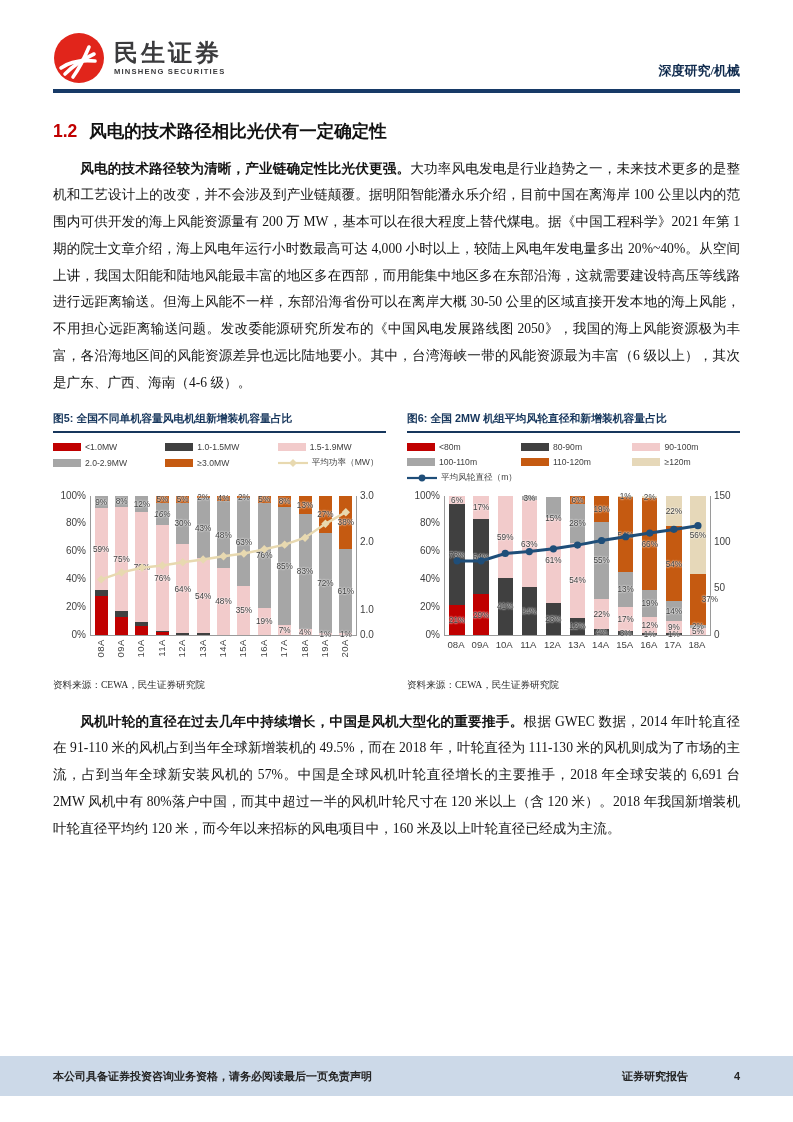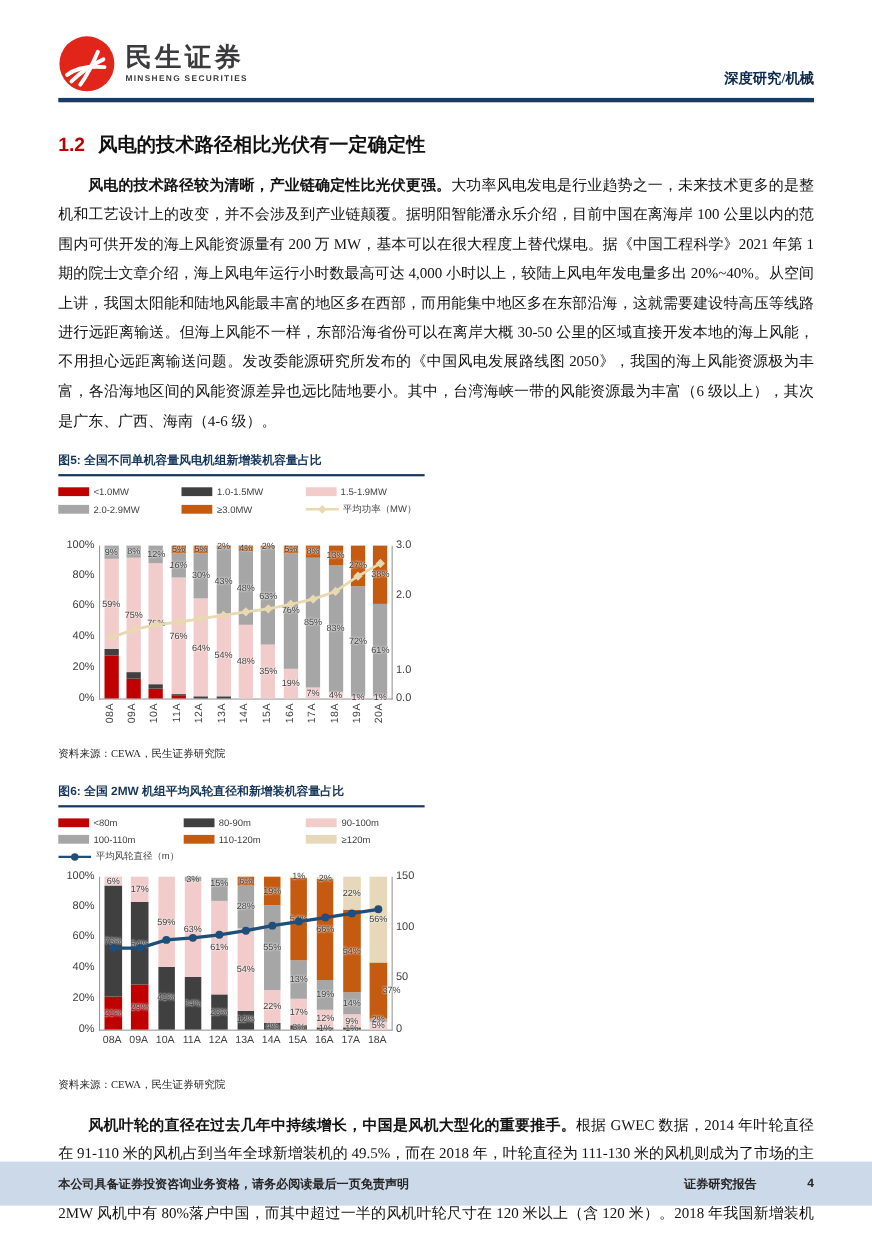--- a/index.html
+++ b/index.html
@@ -23,21 +23,21 @@
 
   
   .sec-title { margin-top:26px; font-size:17.5px; font-weight:bold; }
   .sec-num { color:#c00000; font-family:"Liberation Sans","DejaVu Sans",sans-serif; margin-right:12px; }
 
   
   .para { margin-top:13px; font-size:13.6px; line-height:26.8px; text-align:justify; text-indent:2em; color:#141414; }
   .para b { font-weight:bold; }
 
   
-  .figrow { display:flex; gap:21px; margin-top:15px;flex-direction:column; }
+  .figrow { display:flex; gap:21px; margin-top:15px; }
   .figure { width:333px; }
   .figtitle { font-size:10.8px; font-weight:bold; color:#16365c; padding-bottom:5px;
               border-bottom:2.6px solid #16365c; font-family:"Liberation Sans","DejaVu Sans",sans-serif; }
   .legend { margin-top:9px; min-height:46px; display:grid; grid-template-columns:1fr 1fr 1fr;
             row-gap:5px; column-gap:4px; align-content:start;
             font-family:"Liberation Sans","DejaVu Sans",sans-serif; font-size:8.6px; color:#404040; }
   .lg-item { display:flex; align-items:center; gap:4px; white-space:nowrap; }
   .lg-swatch { display:inline-block; width:28px; height:8px; flex:0 0 28px; }
 
   .chart { position:relative; height:188px; font-family:"Liberation Sans","DejaVu Sans",sans-serif; }
@@ -342,21 +342,21 @@
               <span class="seglabel" style="left: 84.3182px; top: 115.37px; font-family: Liberation Serif, serif;">34%</span>
               <div class="seg" style="left: 76.6091px; width: 15.4182px; bottom: 47.26px; height: 87.57px; background: rgb(242, 203, 203);"></div>
               <span class="seglabel" style="left: 84.3182px; top: 47.955px;">63%</span>
               <div class="seg" style="left: 76.6091px; width: 15.4182px; bottom: 134.83px; height: 4.17px; background: rgb(166, 166, 166);"></div>
               <span class="seglabel" style="left: 84.3182px; top: 2.085px;">3%</span>
               <div class="seg" style="left: 100.7px; width: 15.4182px; bottom: 0px; height: 31.97px; background: rgb(64, 64, 64);"></div>
               <span class="seglabel" style="left: 108.409px; top: 123.015px;">23%</span>
               <div class="seg" style="left: 100.7px; width: 15.4182px; bottom: 31.97px; height: 84.79px; background: rgb(242, 203, 203);"></div>
               <span class="seglabel" style="left: 108.409px; top: 64.635px;">61%</span>
               <div class="seg" style="left: 100.7px; width: 15.4182px; bottom: 116.76px; height: 20.85px; background: rgb(166, 166, 166);"></div>
-              <span class="seglabel" style="left: 108.409px; top: 6px;">15%</span>
+              <span class="seglabel" style="left: 108.409px; top: 22px;">15%</span>
               <div class="seg" style="left: 124.791px; width: 15.4182px; bottom: 0px; height: 16.68px; background: rgb(64, 64, 64);"></div>
               <span class="seglabel" style="left: 132.5px; top: 130.66px;">12%</span>
               <div class="seg" style="left: 124.791px; width: 15.4182px; bottom: 16.68px; height: 75.06px; background: rgb(242, 203, 203);"></div>
               <span class="seglabel" style="left: 132.5px; top: 84.79px;">54%</span>
               <div class="seg" style="left: 124.791px; width: 15.4182px; bottom: 91.74px; height: 38.92px; background: rgb(166, 166, 166);"></div>
               <span class="seglabel" style="left: 132.5px; top: 27.8px;">28%</span>
               <div class="seg" style="left: 124.791px; width: 15.4182px; bottom: 130.66px; height: 8.34px; background: rgb(197, 90, 17);"></div>
               <span class="seglabel" style="left: 132.5px; top: 4.17px;">6%</span>
               <div class="seg" style="left: 148.882px; width: 15.4182px; bottom: 0px; height: 5.56px; background: rgb(64, 64, 64);"></div>
               <span class="seglabel" style="left: 156.591px; top: 136.22px;">4%</span>

